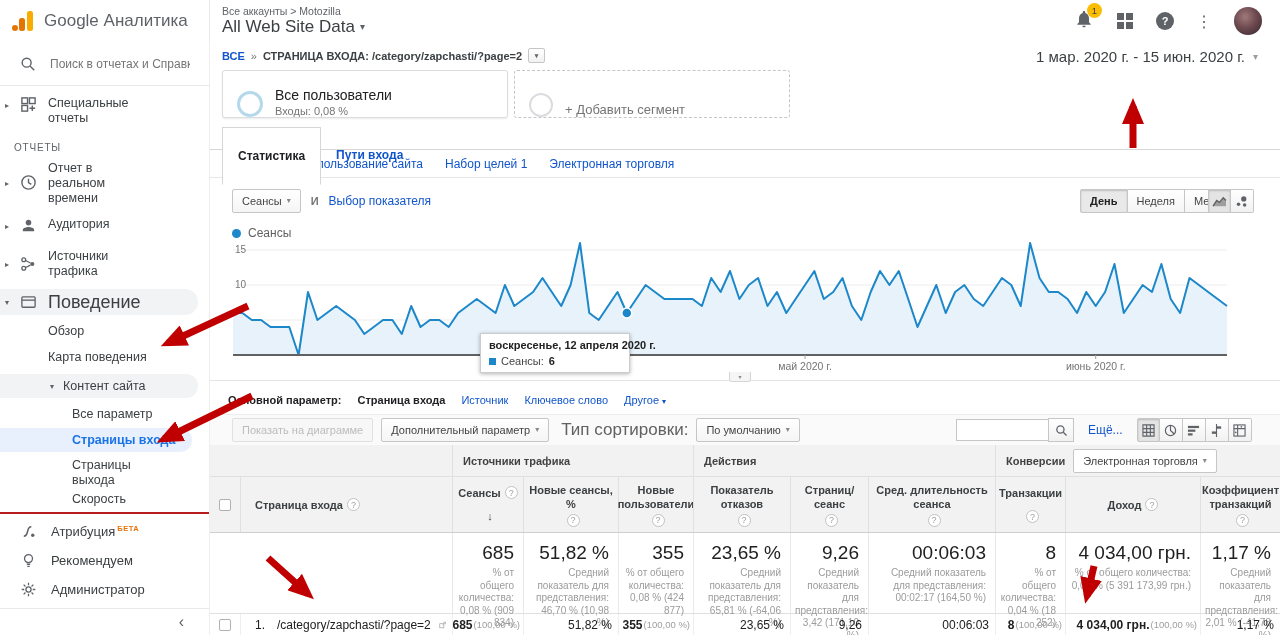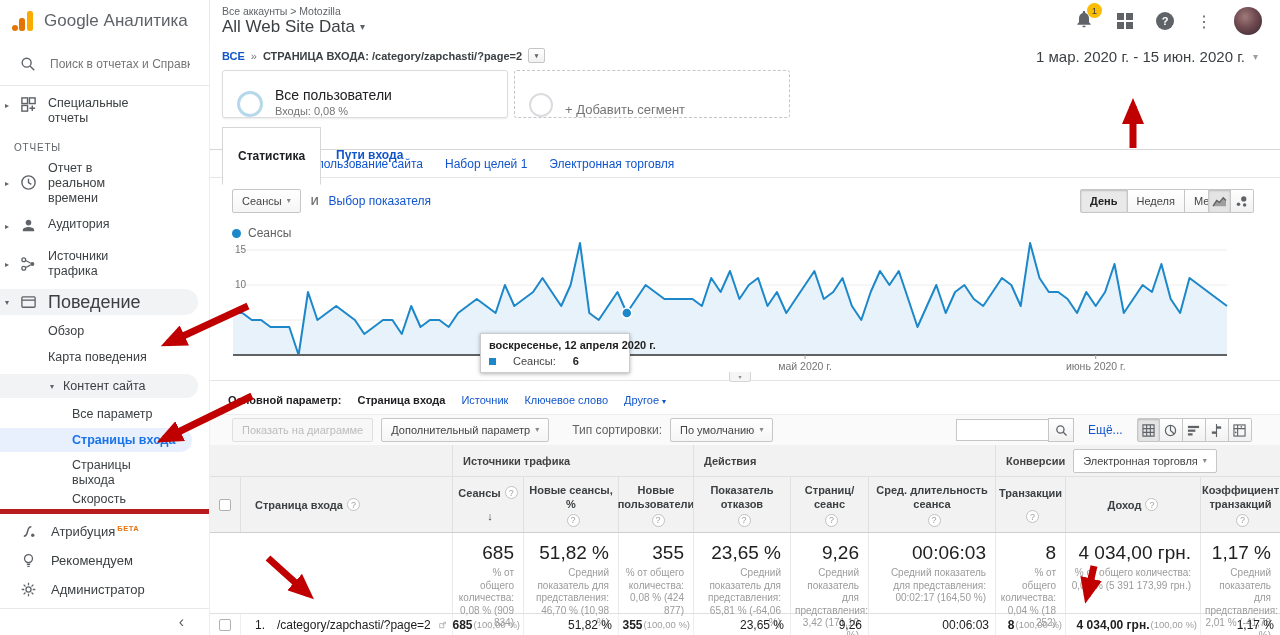--- a/index.html
+++ b/index.html
@@ -25,21 +25,21 @@
   .sidebar{position:absolute;top:42px;left:0;width:210px;height:593px;background:#fff;border-right:1px solid #eee;overflow:hidden}
   .sb-search{height:44px;border-bottom:1px solid #e8e8e8;display:flex;align-items:center;padding-left:20px;gap:14px}
   .sb-search input{border:none;outline:none;font-size:12px;color:#757575;width:140px;font-family:"Liberation Sans",sans-serif}
   .sb-item{position:relative;font-size:12.5px;color:#3c4043;line-height:15px;cursor:pointer}
   .sb-caret{position:absolute;left:5px;top:2px;font-size:8px;color:#5f6368}
   .sb-ico{position:absolute;left:20px;top:0}
   .sb-label{display:block;padding-left:48px}
   .sb-sec{font-size:10px;color:#5f6368;letter-spacing:.8px;padding-left:14px}
   .pill{background:#f1f3f4;border-radius:0 16px 16px 0;width:198px;height:26px;display:flex;align-items:center}
   .pill-blue{background:#e8f0fe;border-radius:0 14px 14px 0;width:192px;height:24px;display:flex;align-items:center;color:#1a73e8;font-weight:bold}
-  .sb-bottom{position:absolute;left:0;bottom:0;width:210px;background:#fff;border-top:5px solid #b91c1c}
+  .sb-bottom{position:absolute;left:0;bottom:0;width:210px;background:#fff;border-top:2px solid #b91c1c}
   .sb-brow{display:flex;align-items:center;gap:14px;padding:10px 0 10px 20px;font-size:13px;color:#3c4043;cursor:pointer}
   .beta{font-size:7.5px;color:#e8710a;font-weight:bold;vertical-align:super;margin-left:2px;letter-spacing:.5px}
   
   .bce{position:absolute;top:48px;left:222px;display:flex;align-items:center;font-size:11px;font-weight:bold}
   .bce-dd{width:17px;height:15px;border:1px solid #c6c6c6;border-radius:2px;background:linear-gradient(#fff,#f1f1f1);display:flex;align-items:center;justify-content:center;margin-left:6px}
   .daterange{position:absolute;top:48px;right:22px;display:flex;align-items:center;font-size:15px;color:#3c4043;cursor:pointer}
   
   .seg-card{position:absolute;top:70px;height:48px;background:#fff;display:flex;align-items:flex-end;cursor:pointer}
   .seg1{left:222px;width:286px;border:1px solid #dadce0;border-radius:3px;box-shadow:0 1px 2px rgba(0,0,0,.08)}
   .seg2{left:514px;width:276px;border:1px dashed #c6c6c6;border-radius:3px;color:#757575}
@@ -54,21 +54,21 @@
   
   .selbtn{height:24px;border:1px solid #c6c6c6;border-radius:2px;background:linear-gradient(#fff,#f5f5f5);font-size:11px;color:#444;display:inline-flex;align-items:center;padding:0 9px;cursor:pointer}
   .grp .selbtn{border-radius:0;border-left-width:0}
   .grp .selbtn:first-child{border-radius:2px 0 0 2px;border-left-width:1px}
   .grp .selbtn:last-child{border-radius:0 2px 2px 0}
   .selbtn.on{background:#e9e9e9;box-shadow:inset 0 1px 2px rgba(0,0,0,.18);color:#222;font-weight:bold}
   .selbtn.dis{color:#bcbcbc;background:#f7f7f7;border-color:#e0e0e0;cursor:default}
   
   .tooltip{position:absolute;left:480px;top:333px;width:150px;background:#fff;border:1px solid #ccc;box-shadow:0 1px 4px rgba(0,0,0,.3);padding:5px 8px;z-index:6}
   .tt-title{font-size:11px;font-weight:bold;color:#222;white-space:nowrap}
-  .tt-row{display:flex;align-items:center;gap:17px;margin-top:4px;font-size:11px;color:#444}
+  .tt-row{display:flex;align-items:center;gap:5px;margin-top:4px;font-size:11px;color:#444}
   .sq{width:7px;height:7px;background:#1c87c9;display:inline-block}
   
   .dimbar{position:absolute;top:394px;left:228px;display:flex;align-items:center;gap:16px;font-size:11px;color:#202124}
   .toolband{position:absolute;top:414px;left:210px;right:0;height:31px;background:#fafafa;border-top:1px solid #ececec}
   .srch{height:22px;width:92px;border:1px solid #c6c6c6;border-right:none;background:#fff}
   .srch-btn{height:24px;width:26px;border:1px solid #c6c6c6;background:linear-gradient(#fff,#f1f1f1);display:flex;align-items:center;justify-content:center;cursor:pointer}
   .vico{width:23px;height:24px;border:1px solid #c6c6c6;border-left-width:0;background:linear-gradient(#fff,#f1f1f1);display:flex;align-items:center;justify-content:center;cursor:pointer}
   .vico:first-child{border-left-width:1px;border-radius:2px 0 0 2px}
   .vico:last-child{border-radius:0 2px 2px 0}
   .vico.on{background:#e4e4e4;box-shadow:inset 0 1px 2px rgba(0,0,0,.18)}
@@ -366,21 +366,21 @@
     <span class="link"><span>Другое</span> <span style="font-size:8px">▾</span></span>
   </div>
 
   <div class="toolband"></div>
   <div class="abs flex" style="top:418px;left:232px;gap:8px">
     <span class="selbtn dis">Показать на диаграмме</span>
     <span class="selbtn">
       <span>Дополнительный параметр</span>
       <span class="caret">▾</span>
     </span>
-    <span style="font-size:12px;color:#616161;margin-left:15px">Тип сортировки:</span>
+    <span style="font-size:17px;color:#616161;margin-left:4px">Тип сортировки:</span>
     <span class="selbtn">
       <span>По умолчанию</span>
       <span class="caret">▾</span>
     </span>
   </div>
   <div class="abs flex" style="top:418px;left:956px;gap:0">
     <input class="srch" type="text" style="">
     <span class="srch-btn">
       <svg width="13" height="13" viewBox="0 0 18 18">
           <circle cx="7.5" cy="7.5" r="5" fill="none" stroke="#5f6368" stroke-width="1.8"></circle>

